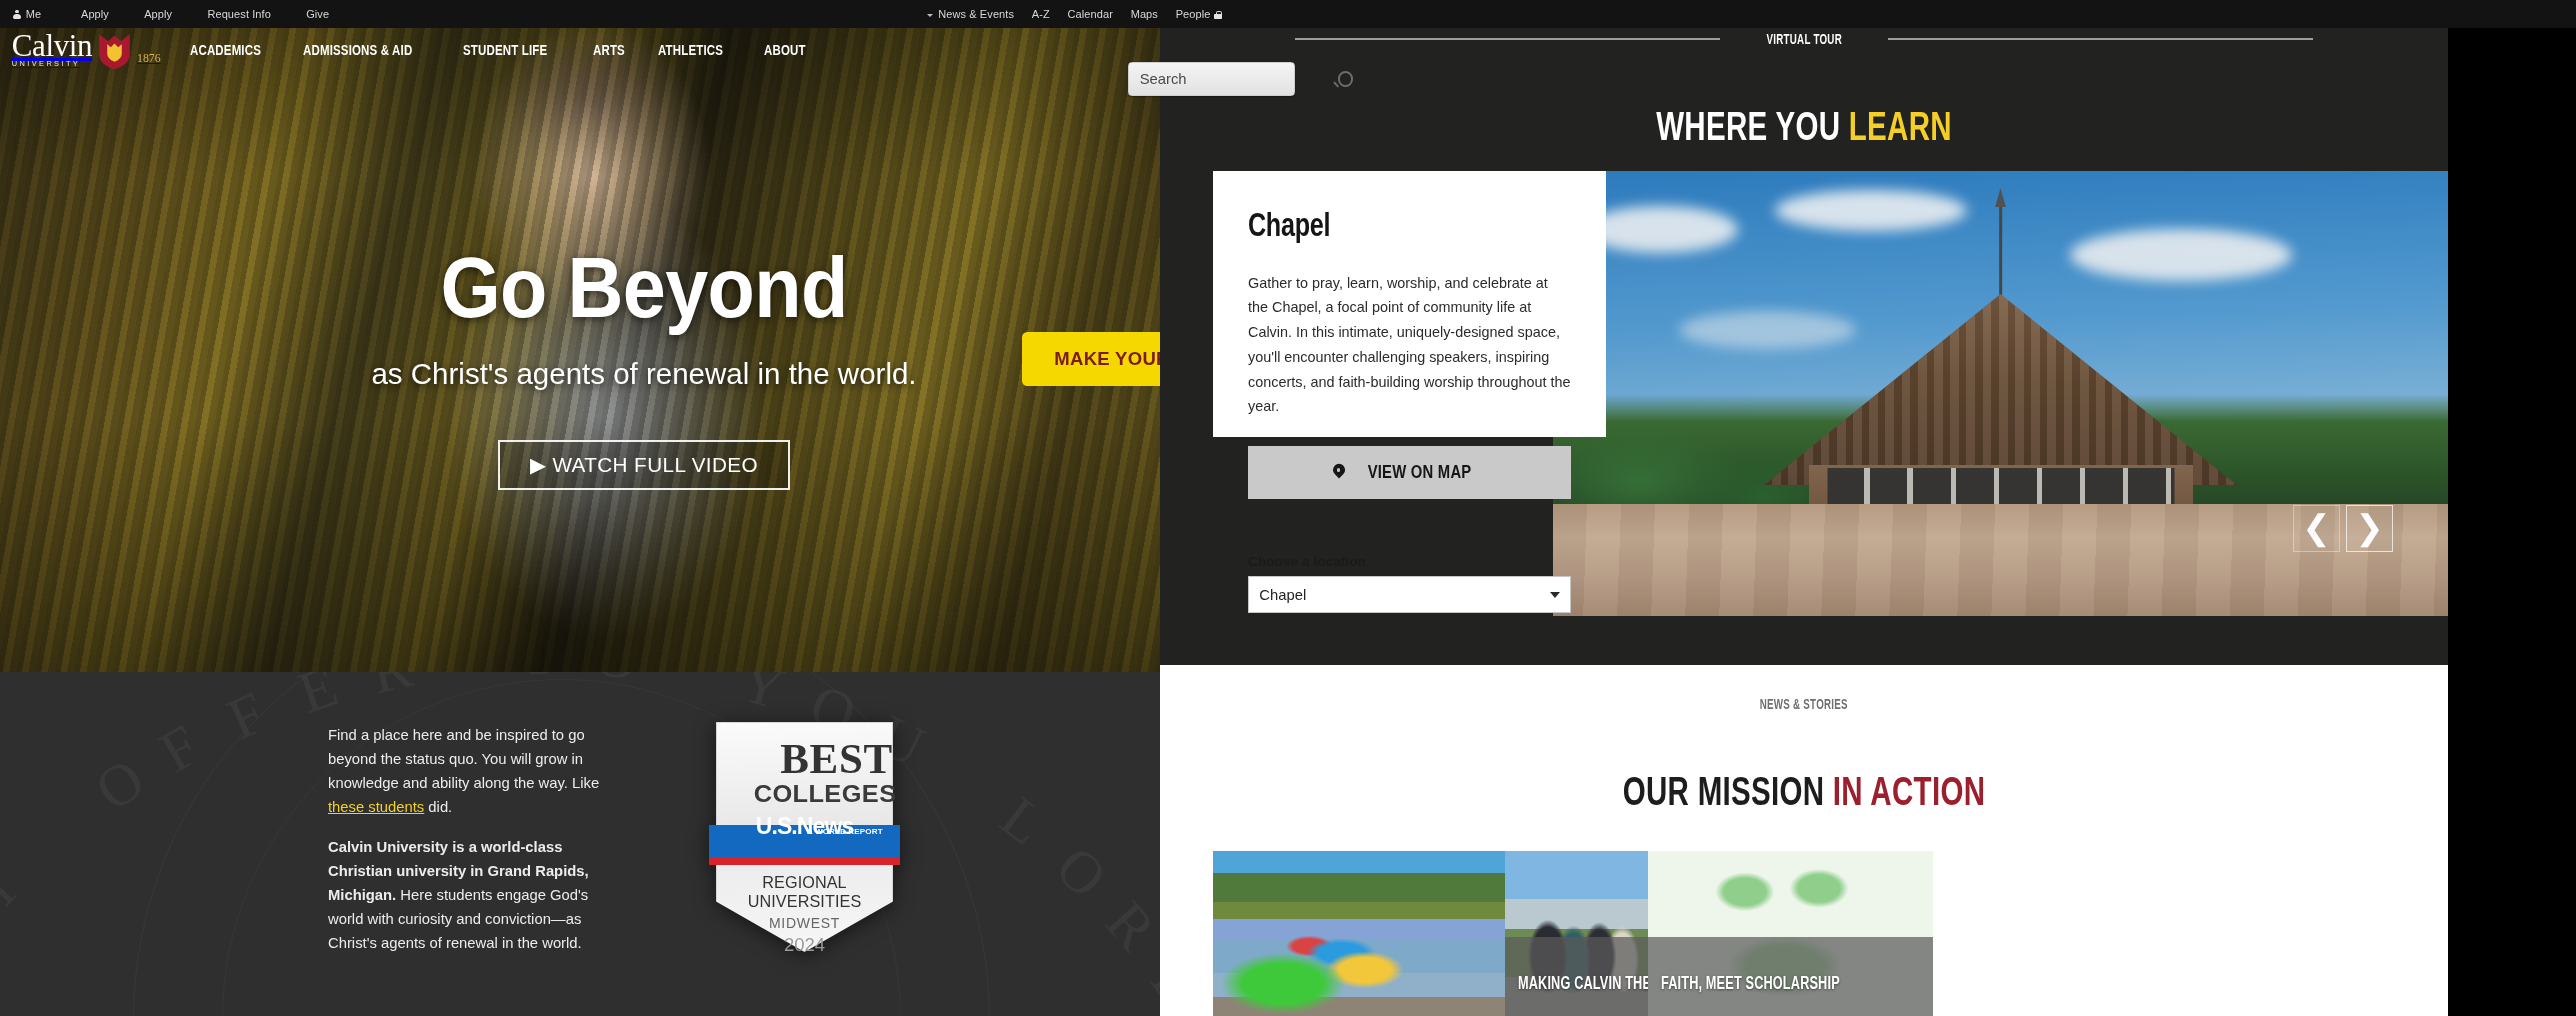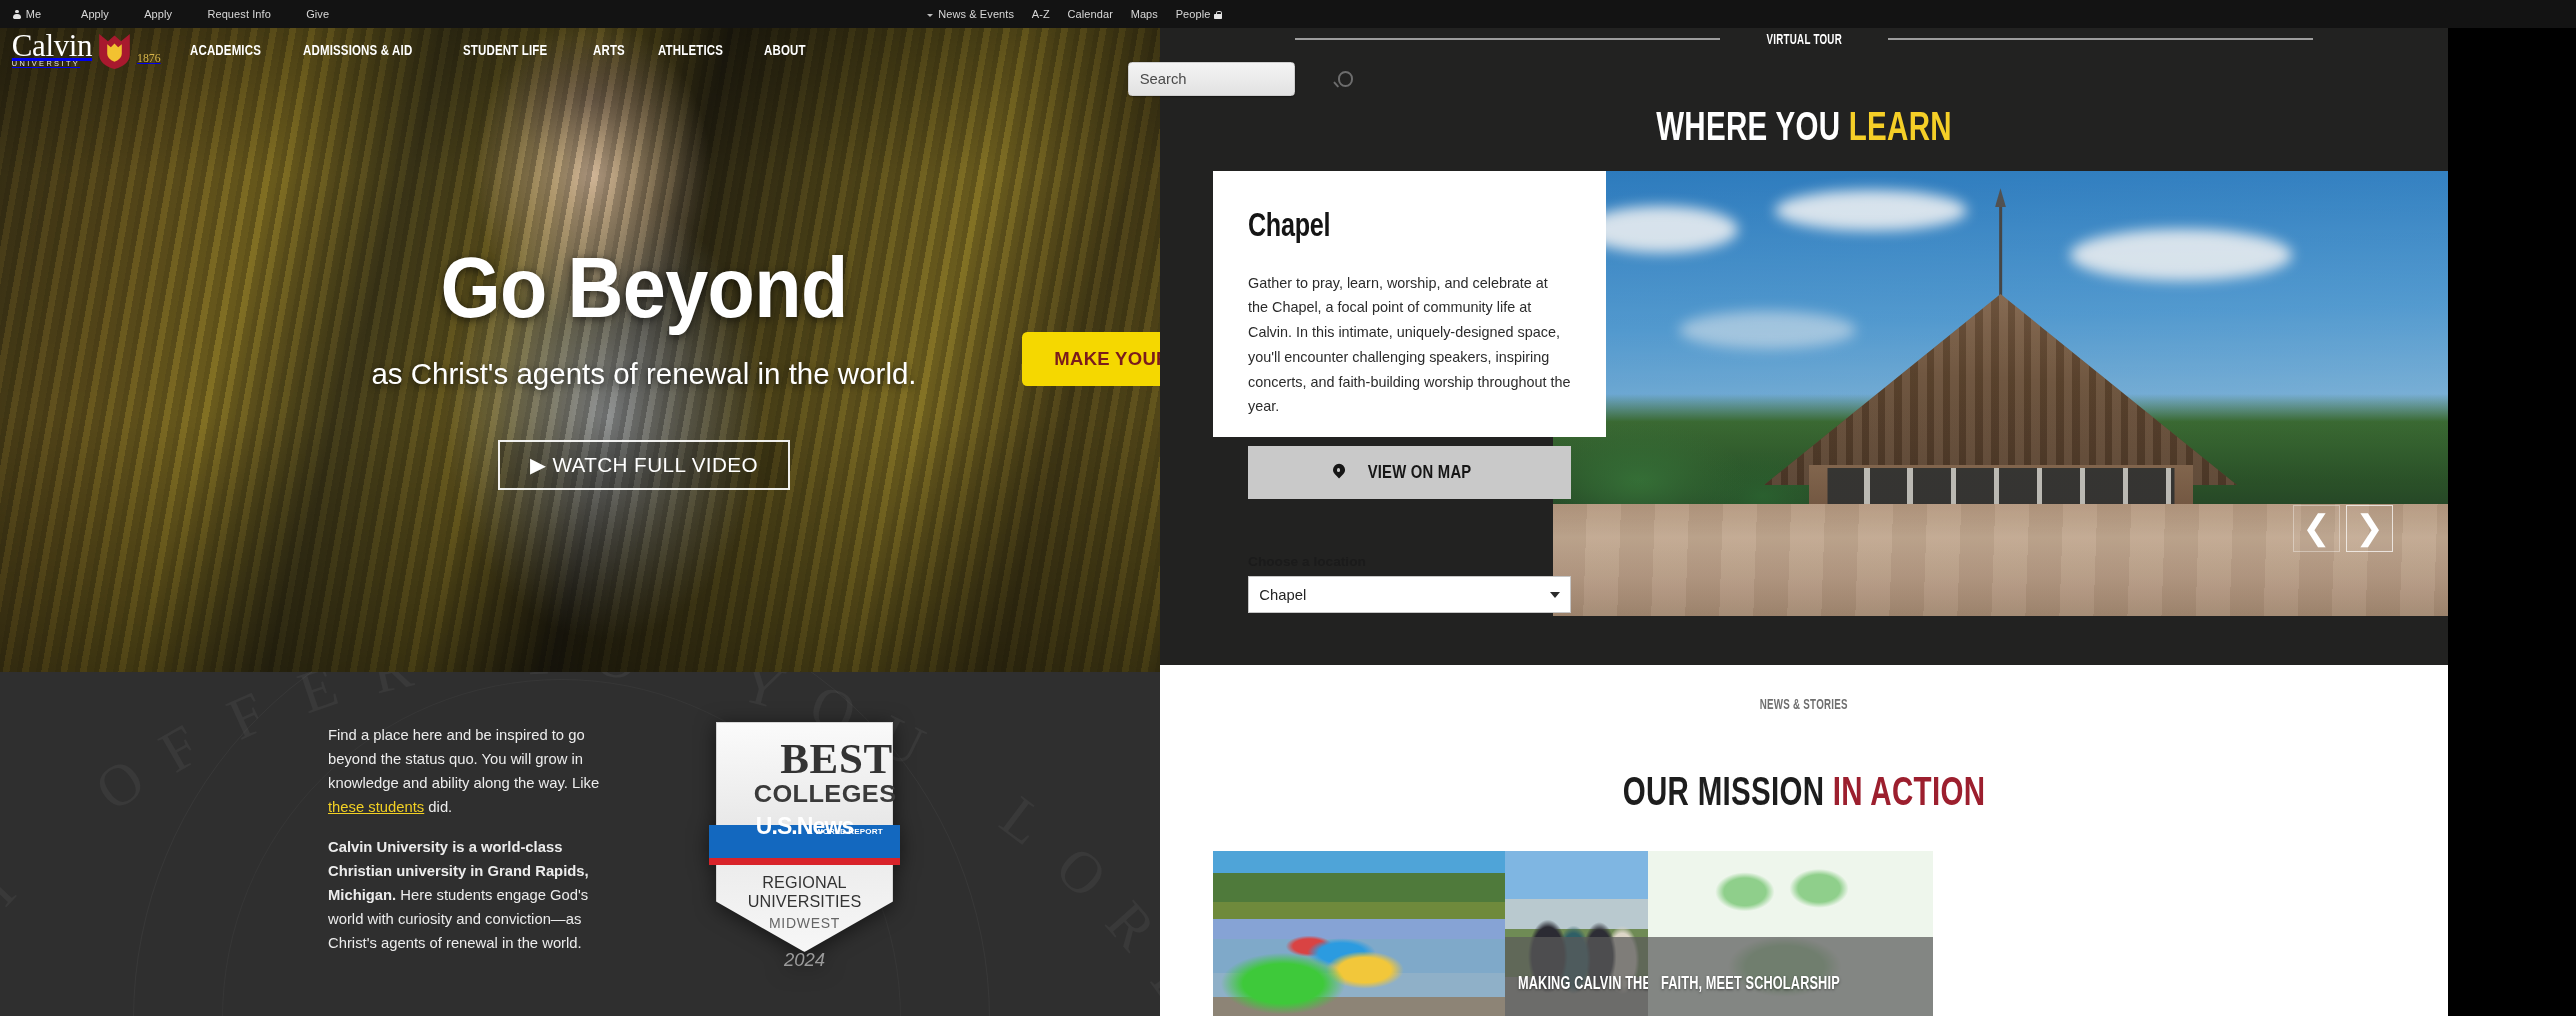--- a/index.html
+++ b/index.html
@@ -103,21 +103,21 @@
   .bt-best { font-family:"Liberation Serif", serif; font-size:43px; font-weight:bold; letter-spacing:0.7px; color:#333; line-height:.98;}
   .bt-col { font-family:"Liberation Sans", sans-serif; font-size:24.4px; font-weight:bold; letter-spacing:0.4px; color:#3a3a3a; line-height:1; margin-top:1.5px; transform:scaleX(1.04);}
   .ribbon { position:absolute; top:103px; left:-7.4px; right:-7.4px; height:32.5px; background:#1368bf; }
   .ribbon-red { position:absolute; top:136px; left:-7.4px; right:-7.4px; height:6.6px; background:#d8232a;}
   .usnews { position:absolute; top:91px; left:0; right:0; text-align:center; color:#fff;
             font-family:"Liberation Sans", sans-serif; font-weight:bold; font-size:23px; letter-spacing:-0.9px;}
   .wrpt { position:absolute; top:105px; right:10.3px; color:#fff; font-size:8.1px; font-weight:bold; letter-spacing:0.1px;}
   .badge-bot { position:absolute; top:151px; left:0; right:0; text-align:center; }
   .bb1 { font-size:16.2px; color:#333; letter-spacing:0.1px; }
   .bb2 { font-size:14px; color:#666; margin-top:4.4px; letter-spacing:0.7px;}
-  .bb3 { font-size:18.5px; color:#9a9a9a; margin-top:18px;font-style:italic;}
+  .bb3 { font-size:18.5px; color:#9a9a9a; margin-top:3px;}
 
   
   .right-col { position:relative; width:1288px; height:1016px; background:#0f172a; }
   .vt-section { position:relative; width:100%; height:665px; background:#222221; }
   .eyebrow { position:absolute; top:31px; left:0; width:100%; display:flex; align-items:center; justify-content:center; gap:26.6px;}
   .eyebrow .rule { width:425px; height:2.2px; background:#9e9e9e; }
   .eyebrow-txt { color:#fff; font-size:14.8px; font-weight:bold; letter-spacing:0.4px; transform:scaleX(.66); white-space:nowrap;}
   .eyebrow-txt.dark { color:#6f6f6f; }
   .sec-head { position:absolute; top:103px; width:100%; text-align:center; font-size:41px; font-weight:bold;
               letter-spacing:0.4px; transform:scaleX(.72); }

